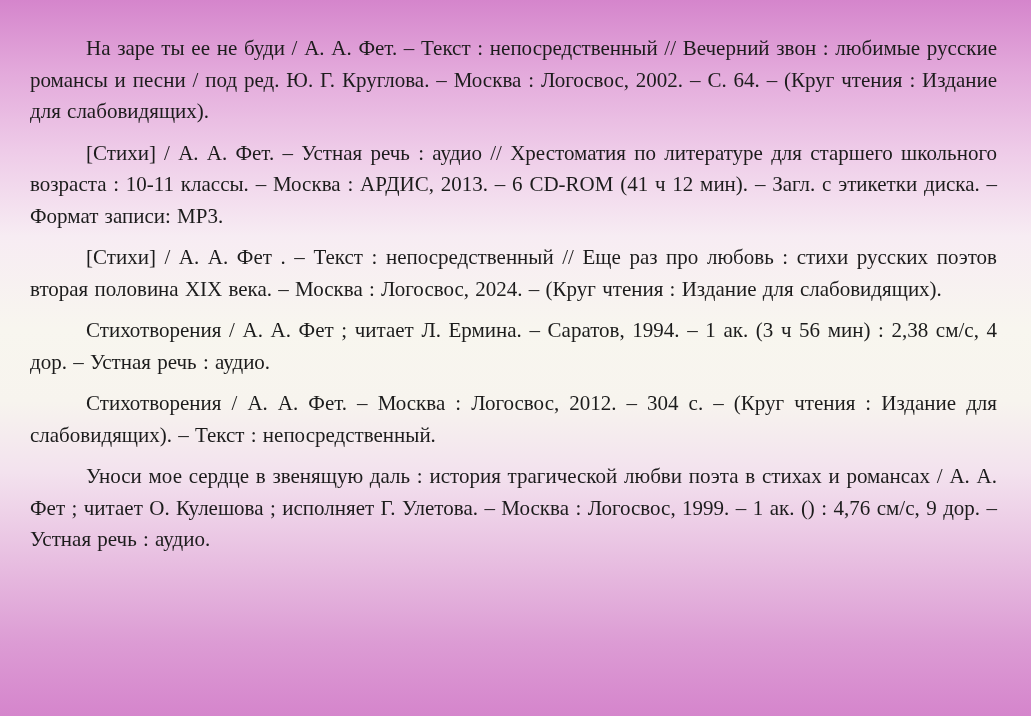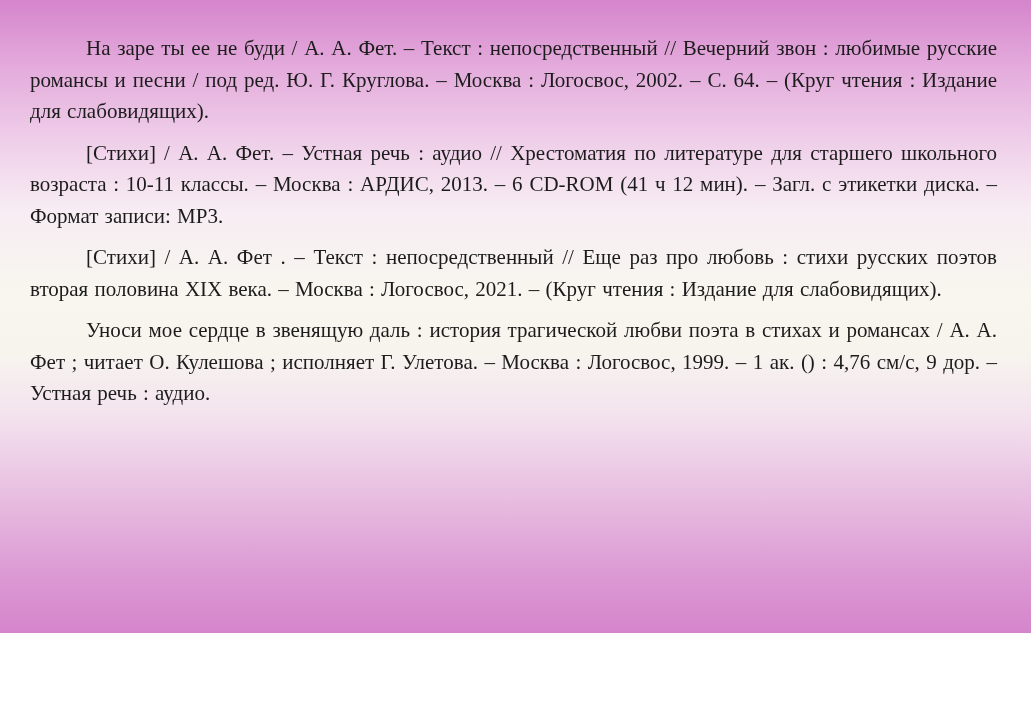--- a/index.html
+++ b/index.html
@@ -3,21 +3,21 @@
 <meta charset="utf-8">
 <style>
   html, body {
     margin: 0;
     padding: 0;
     background: #ffffff;
   }
   .slide {
     position: relative;
     width: 1031px;
-    height: 633px;
+    height: 716px;
     box-sizing: border-box;
     overflow: hidden;
     
     background: linear-gradient(180deg,
       var(--bg-top, #d585cc) 0%,
       #e3a9db 10%,
       #eecbe8 21%,
       #f7ecf3 33%,
       var(--bg-mid, #f8f6ef) 46%,
       #f7f4ee 56%,
@@ -41,16 +41,18 @@
     word-spacing: 1px;
   }
 </style>
 </head>
 <body>
 
 <div class="slide" style="--bg-top: #d585cc; --bg-mid: #f8f6ef; --bg-bottom: #d585cc; --text-color: #1c1c1c;">
   <div class="text-block">
     <p class="bib-entry">На заре ты ее не буди / А. А. Фет. – Текст : непосредственный // Вечерний звон : любимые русские романсы и песни / под ред. Ю. Г. Круглова. – Москва : Логосвос, 2002. – С. 64. – (Круг чтения : Издание для слабовидящих).</p>
     <p class="bib-entry">[Стихи] / А. А. Фет. – Устная речь : аудио // Хрестоматия по литературе для старшего школьного возраста : 10-11 классы. – Москва : АРДИС, 2013. – 6 CD-ROM (41 ч 12 мин). – Загл. с этикетки диска. – Формат записи: MP3.</p>
-    <p class="bib-entry">[Стихи] / А. А. Фет . – Текст : непосредственный // Еще раз про любовь : стихи русских поэтов вторая половина XIX века. – Москва : Логосвос, 2021. – (Круг чтения : Издание для слабовидящих).</p>
+    <p class="bib-entry">[Стихи] / А. А. Фет . – Текст : непосредственный // Еще раз про любовь : стихи русских поэтов вторая половина XIX века. – Москва : Логосвос, 2024. – (Круг чтения : Издание для слабовидящих).</p>
+    <p class="bib-entry">Стихотворения / А. А. Фет ; читает Л. Ермина. – Саратов, 1994. – 1 ак. (3 ч 56 мин) : 2,38 см/с, 4 дор. – Устная речь : аудио.</p>
+    <p class="bib-entry">Стихотворения / А. А. Фет. – Москва : Логосвос, 2012. – 304 с. – (Круг чтения : Издание для слабовидящих). – Текст : непосредственный.</p>
     <p class="bib-entry">Уноси мое сердце в звенящую даль : история трагической любви поэта в стихах и романсах / А. А. Фет ; читает О. Кулешова ; исполняет Г. Улетова. – Москва : Логосвос, 1999. – 1 ак. () : 4,76 см/с, 9 дор. – Устная речь : аудио.</p>
   </div>
 </div>
 
 </body></html>

